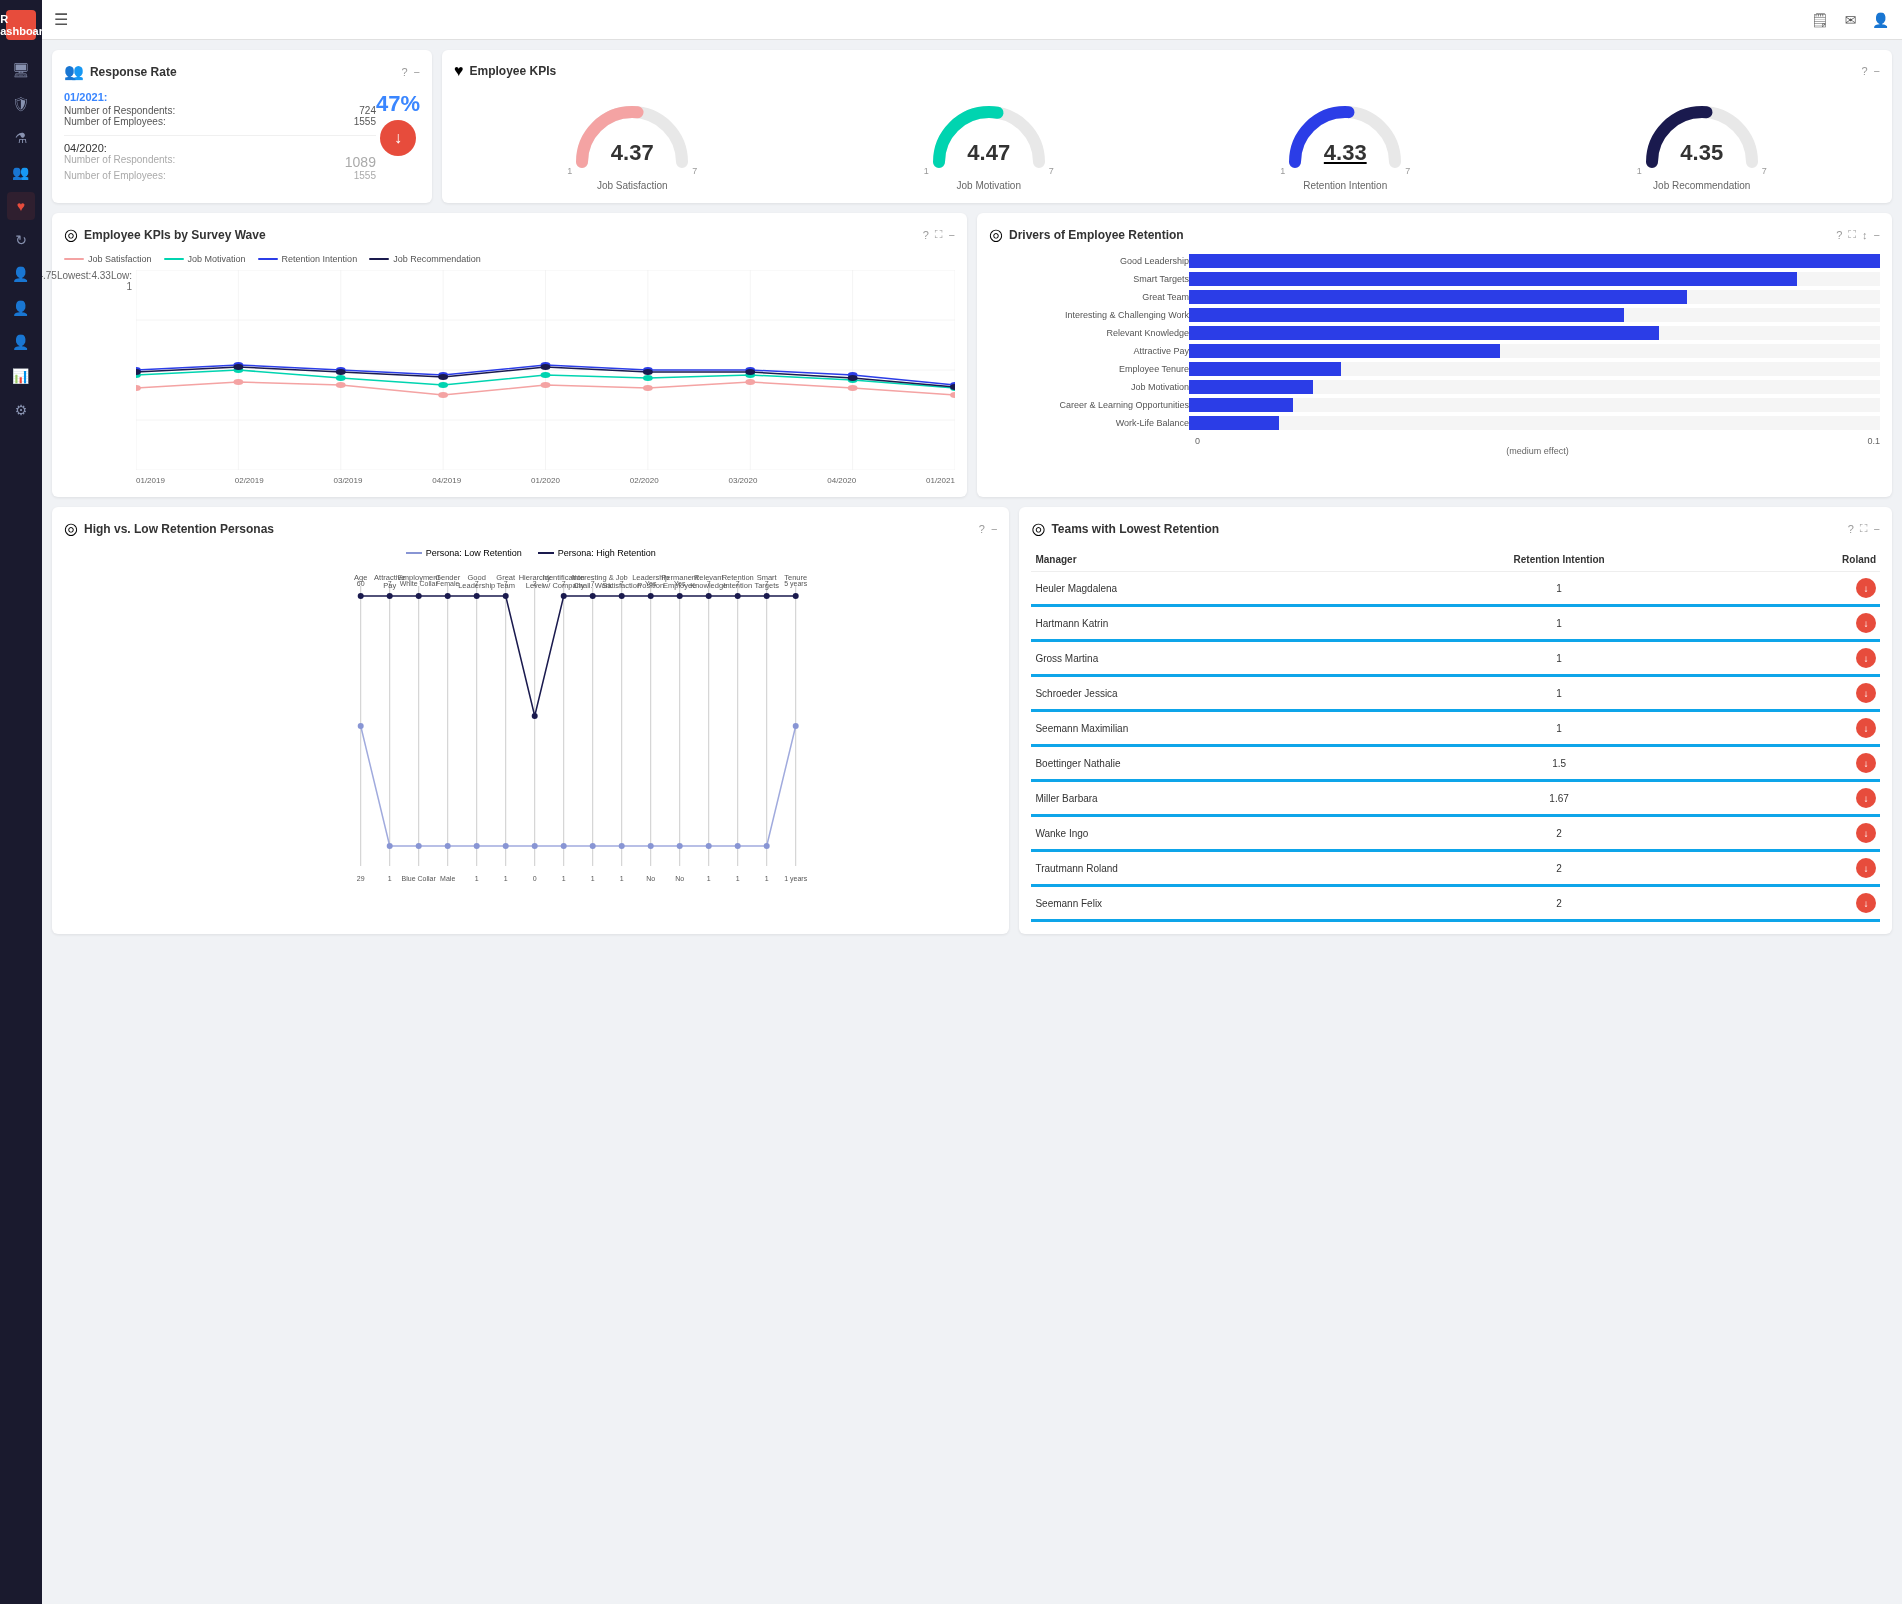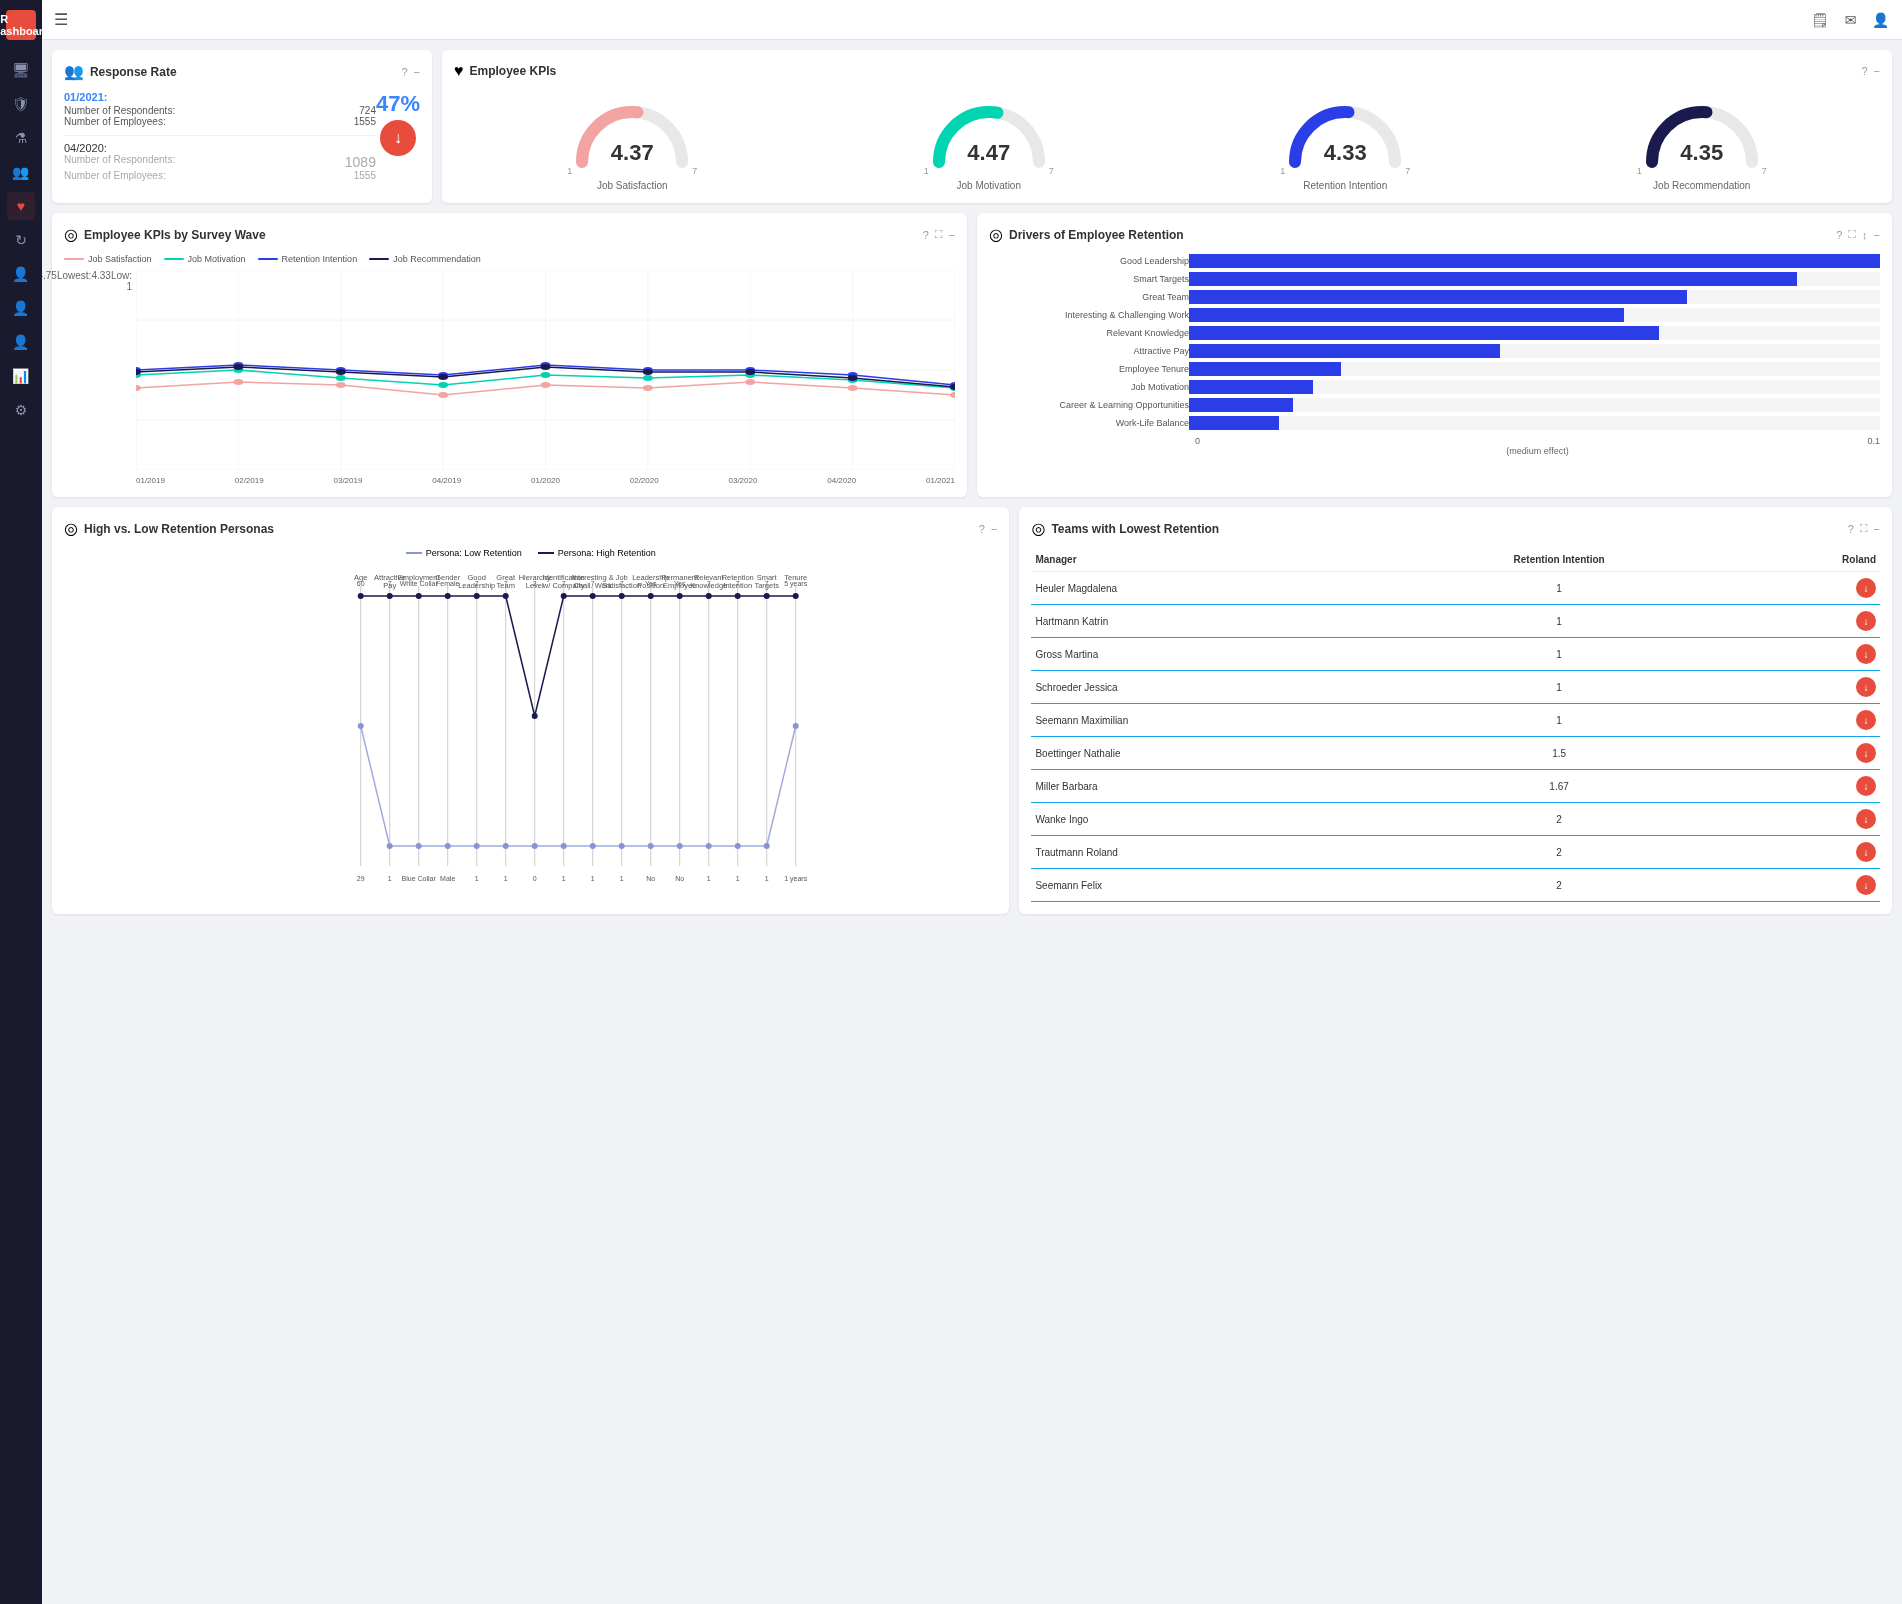--- a/index.html
+++ b/index.html
@@ -55,21 +55,21 @@
     .chart-legend { display: flex; gap: 12px; flex-wrap: wrap; margin-bottom: 6px; }
     .legend-item { display: flex; align-items: center; gap: 4px; font-size: 9px; color: #555; }
     .legend-dot { width: 8px; height: 2px; border-radius: 1px; }
     .bar-chart-horiz { display: flex; flex-direction: column; gap: 4px; }
     .bar-row { display: flex; align-items: center; }
     .bar-label { font-size: 9px; color: #555; text-align: right; width: 200px; flex-shrink: 0; }
     .bar-track { flex: 1; height: 14px; background: #f5f5f5; position: relative; }
     .bar-fill { height: 100%; background: #2b3de7; }
     .teams-table { width: 100%; border-collapse: collapse; }
     .teams-table th { font-size: 10px; color: #333; font-weight: 600; padding: 6px 4px; border-bottom: 1px solid #eee; text-align: left; }
-    .teams-table td { font-size: 10px; color: #333; padding: 6px 4px; border-bottom: 1px solid #0ea5e9; }
+    .teams-table td { font-size: 10px; color: #333; padding: 6px 4px; border-bottom: 3px solid #0ea5e9; }
     .teams-table .col-retention { text-align: center; }
     .teams-table .col-trend { text-align: right; }
     .trend-icon { width: 20px; height: 20px; background: #e74c3c; border-radius: 50%; display: inline-flex; align-items: center; justify-content: center; color: white; font-size: 10px; }
     
     
     .content::-webkit-scrollbar { width: 4px; }
     .content::-webkit-scrollbar-track { background: #f0f2f5; }
     .content::-webkit-scrollbar-thumb { background: #ccc; border-radius: 2px; }
   </style>
 </head>
@@ -184,21 +184,21 @@
               <span>7</span>
             </div>
             <div class="gauge-label">Job Motivation</div>
           </div>
 
           <div class="gauge-container">
             <svg class="gauge-svg" width="130" height="80" viewBox="0 0 130 80">
               <path d="M 15 72 A 50 50 0 0 1 115 72" fill="none" stroke="#e8e8e8" stroke-width="12" stroke-linecap="round"></path>
               <path d="M 15 72 A 50 50 0 0 1 115 72" fill="none" stroke="#2b3de7" stroke-width="12" stroke-linecap="round" stroke-dasharray="157" stroke-dashoffset="75"></path>
             </svg>
-            <div style="margin-top:-30px; text-align:center;">
+            <div style="margin-top:-30px; text-align:center;text-decoration:underline;">
               <div class="gauge-value">4.33</div>
             </div>
             <div style="display:flex;justify-content:space-between;width:130px;font-size:9px;color:#999;">
               <span>1</span>
               <span>7</span>
             </div>
             <div class="gauge-label">Retention Intention</div>
           </div>
 
           <div class="gauge-container">

